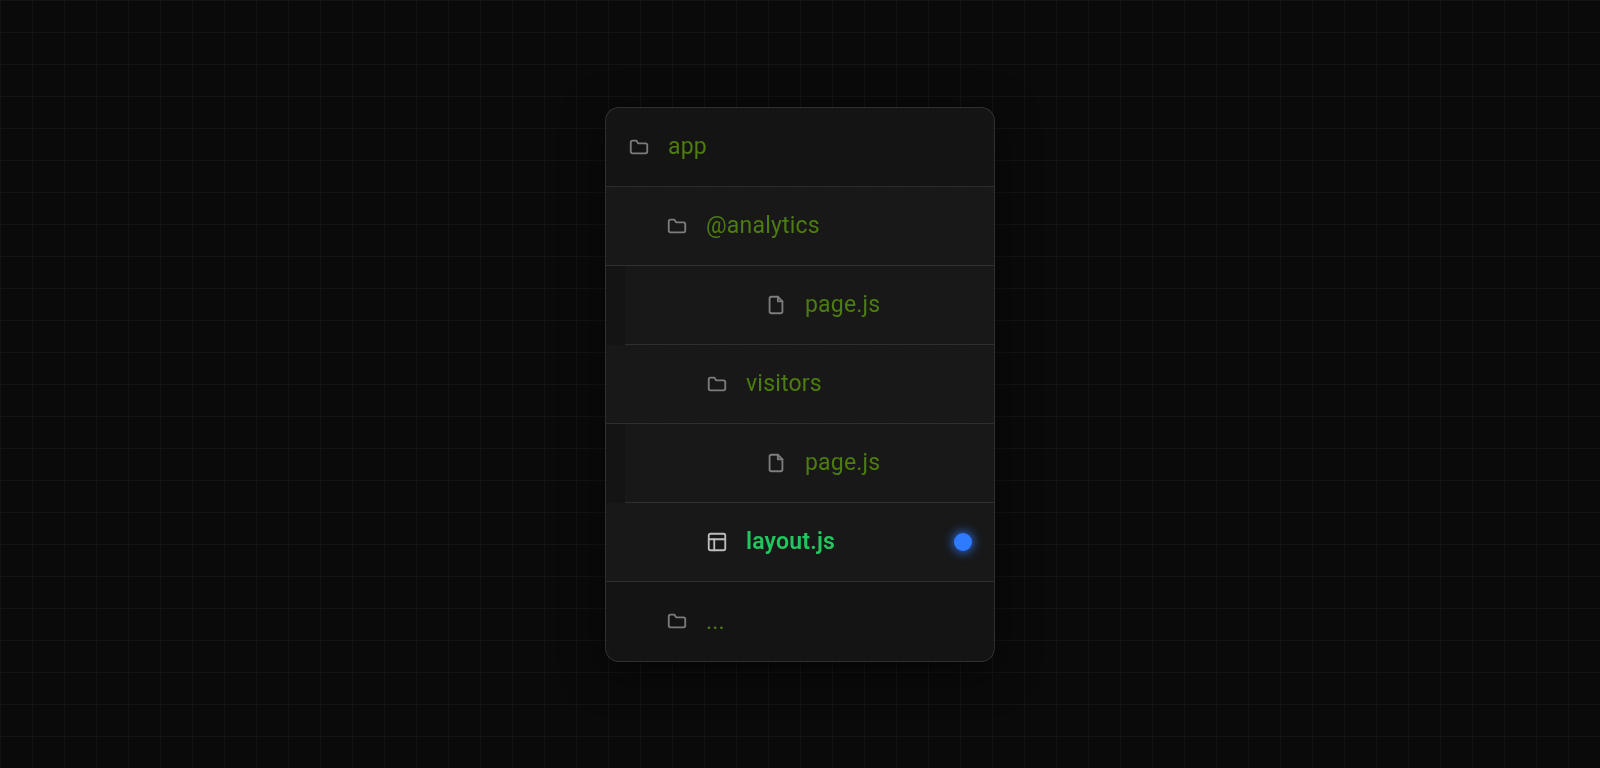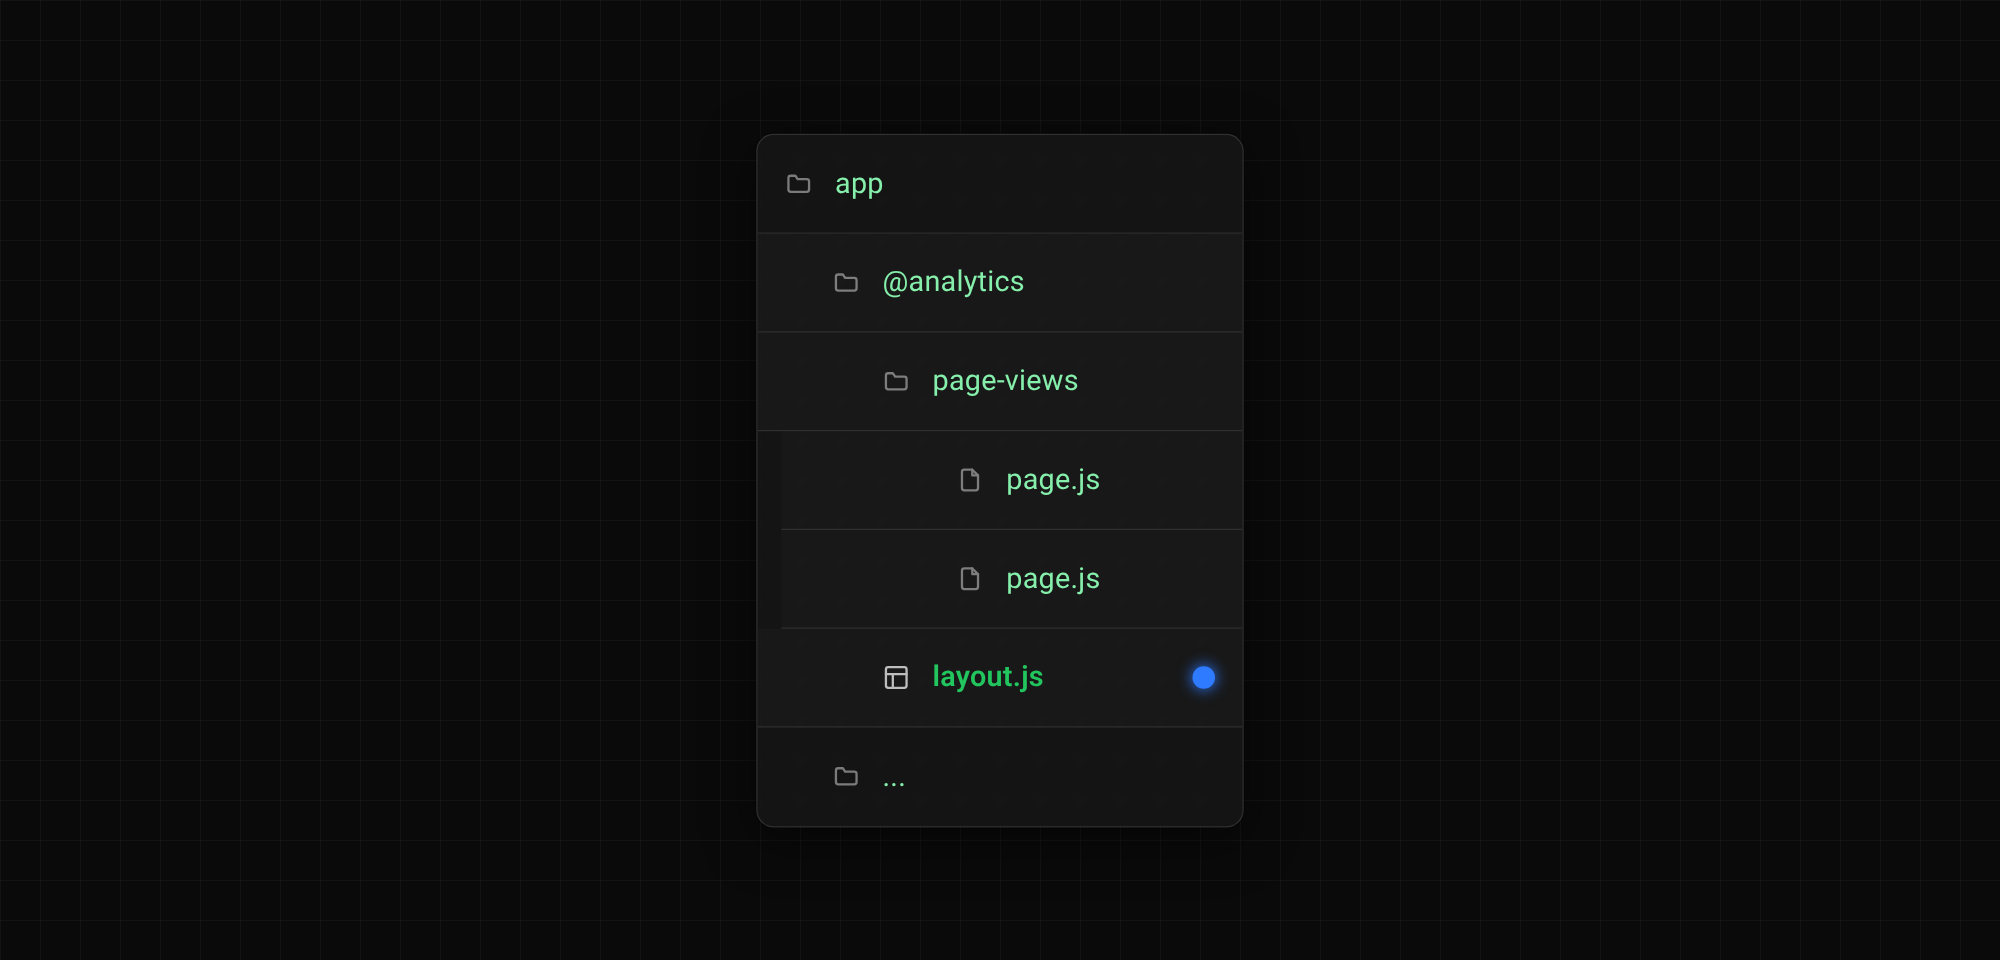--- a/index.html
+++ b/index.html
@@ -47,21 +47,21 @@
     .row.sub { background: rgba(255,255,255,0.02); text-align: right; }
     .icon {
       width: 22px;
       height: 22px;
       flex: 0 0 22px;
       opacity: 0.55;
       color: #d0d0d0;
     }
     .label {
       font-size: 23px;
-      color: #86efac;
+      color: #4d7c0f;
       font-weight: 400;
       letter-spacing: 0.2px;
       white-space: nowrap;
     }
     .row.active .label { color: #22c55e; font-weight: 600; }
     .row.active .icon { opacity: 0.9; }
     .dot {
       position: absolute;
       right: 22px;
       top: 50%;
@@ -92,39 +92,39 @@
 
   <div class="row depth-1 sub">
     <span class="icon">
       <svg viewBox="0 0 24 24" fill="none" stroke="currentColor" stroke-width="2" stroke-linecap="round" stroke-linejoin="round">
           <path d="M3 7a2 2 0 0 1 2-2h4l2 3h8a2 2 0 0 1 2 2v7a2 2 0 0 1-2 2H5a2 2 0 0 1-2-2V7z"></path>
         </svg>
     </span>
     <span class="label">@analytics</span>
   </div>
 
-  <div class="row depth-2 sub">
-    <span class="icon">
-      <svg viewBox="0 0 24 24" fill="none" stroke="currentColor" stroke-width="2" stroke-linecap="round" stroke-linejoin="round">
-          <path d="M3 7a2 2 0 0 1 2-2h4l2 3h8a2 2 0 0 1 2 2v7a2 2 0 0 1-2 2H5a2 2 0 0 1-2-2V7z"></path>
-        </svg>
-    </span>
-    <span class="label">page-views</span>
-  </div>
 
   <div class="row depth-3 sub">
     <span class="icon">
       <svg viewBox="0 0 24 24" fill="none" stroke="currentColor" stroke-width="2" stroke-linecap="round" stroke-linejoin="round">
           <path d="M14 3H7a2 2 0 0 0-2 2v14a2 2 0 0 0 2 2h10a2 2 0 0 0 2-2V8z"></path>
           <path d="M14 3v5h5"></path>
         </svg>
     </span>
     <span class="label">page.js</span>
   </div>
 
+  <div class="row depth-2 sub">
+    <span class="icon">
+      <svg viewBox="0 0 24 24" fill="none" stroke="currentColor" stroke-width="2" stroke-linecap="round" stroke-linejoin="round">
+          <path d="M3 7a2 2 0 0 1 2-2h4l2 3h8a2 2 0 0 1 2 2v7a2 2 0 0 1-2 2H5a2 2 0 0 1-2-2V7z"></path>
+        </svg>
+    </span>
+    <span class="label">visitors</span>
+  </div>
 
   <div class="row depth-3 sub">
     <span class="icon">
       <svg viewBox="0 0 24 24" fill="none" stroke="currentColor" stroke-width="2" stroke-linecap="round" stroke-linejoin="round">
           <path d="M14 3H7a2 2 0 0 0-2 2v14a2 2 0 0 0 2 2h10a2 2 0 0 0 2-2V8z"></path>
           <path d="M14 3v5h5"></path>
         </svg>
     </span>
     <span class="label">page.js</span>
   </div>

